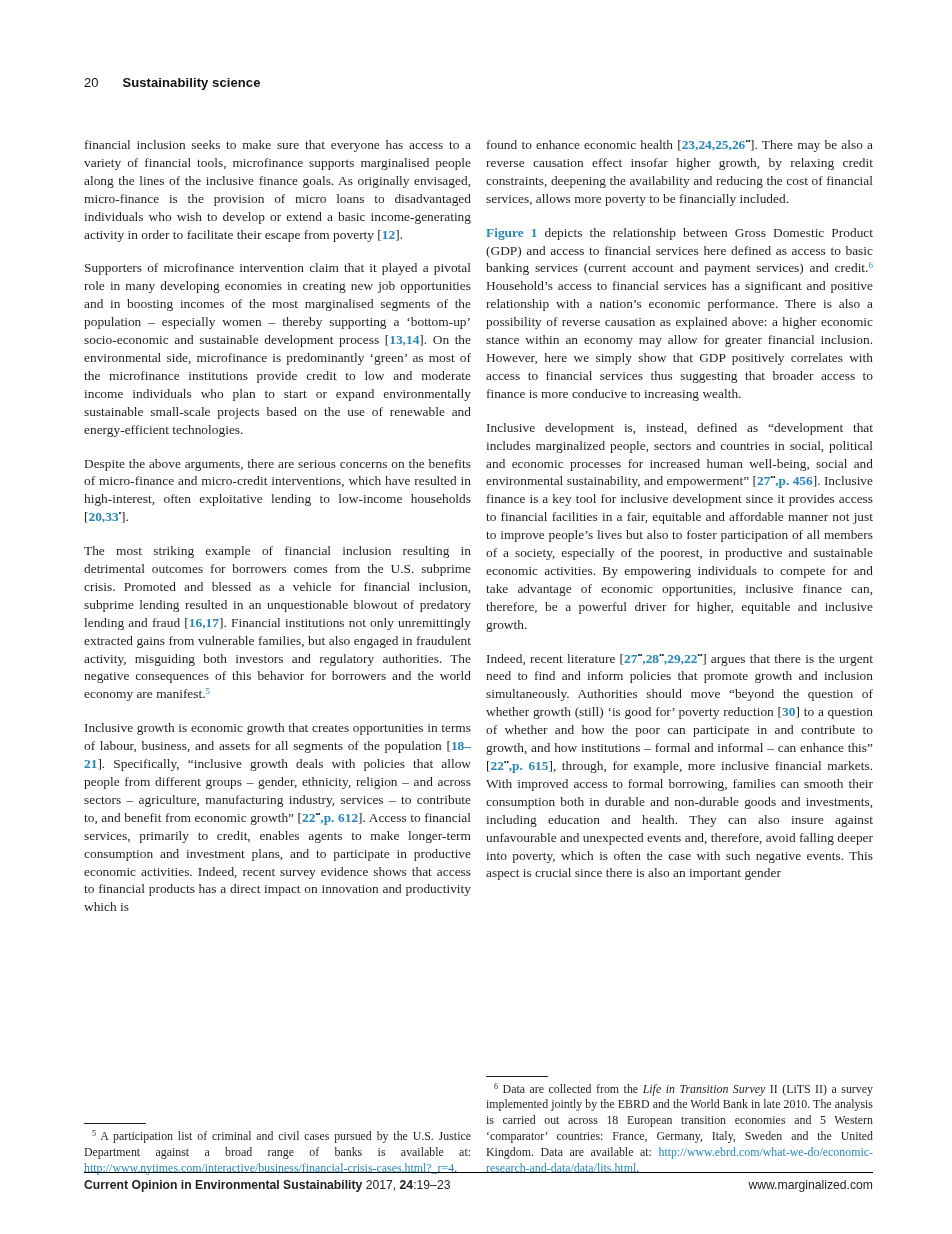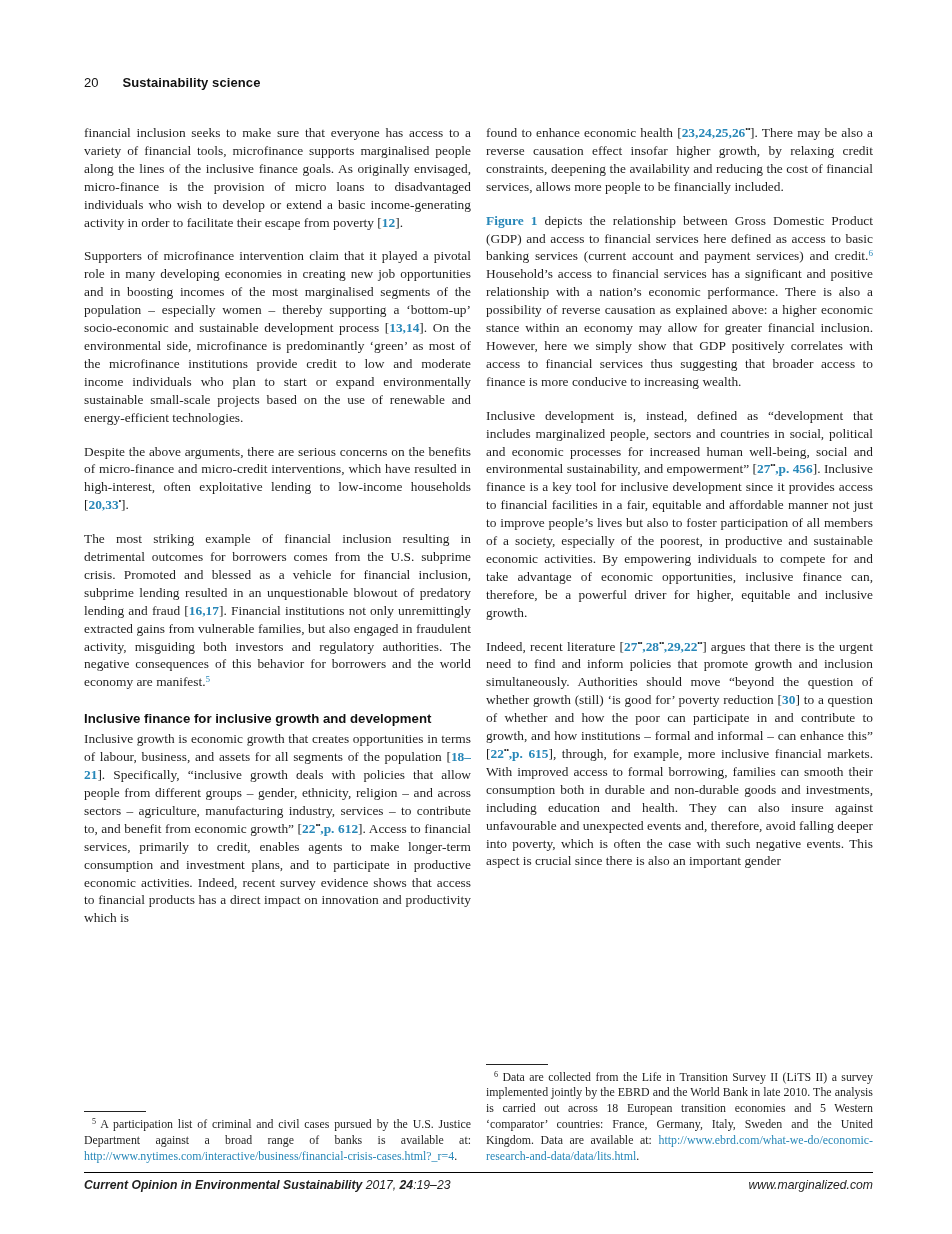--- a/index.html
+++ b/index.html
@@ -9,74 +9,73 @@
     font-family:"Liberation Serif", serif;color:var(--ink);
   }
   .page{position:absolute;inset:0;}
   .running-head{
     position:absolute;left:84px;top:55px;
     font-family:"Liberation Sans", sans-serif;font-size:13px;color:#111;margin-top:20px;
   }
   .running-head .pagenum{margin-right:24px;}
   .running-head .running-title{font-weight:bold;letter-spacing:0.1px;}
   .col{
-    position:absolute;top:124px;width:387px;height:1041px;
+    position:absolute;top:136px;width:387px;height:1041px;
     display:flex;flex-direction:column;
     font-size:13.4px;line-height:17.9px;text-align:justify;
   }
   .col-left{left:84px;}
   .col-right{left:486px;}
   .col p.body-par{margin:0 0 16px 0;}
   .section-heading{
     font-family:"Liberation Sans", sans-serif;font-size:13.2px;font-weight:bold;
     color:#111;margin:2px 0 2px 0;line-height:19px;text-align:left;
   }
   .footnote{margin-top:auto;font-size:11.9px;line-height:15.9px;}
   .fn-rule{width:62px;border-top:1.4px solid #222;margin-bottom:5px;}
   .fn-text{margin:0;text-align:justify;text-indent:8px;}
   .page-footer{
     position:absolute;left:84px;width:789px;top:1172px;
     font-family:"Liberation Sans", sans-serif;font-size:12.2px;color:#222;
   }
   .footer-rule{border-top:1.6px solid #000;margin-bottom:5px;}
-  .footer-row{display:flex;justify-content:space-between;align-items:flex-start;font-style:italic;}
+  .footer-row{display:flex;justify-content:space-between;align-items:flex-start;}
   
   .s-n{}
   .s-b{font-weight:bold;}
-  .s-i{}
+  .s-i{font-style:italic;}
   .s-c{color:var(--cite);font-weight:bold;}
   .s-l{color:var(--cite);}
   .s-sc{color:var(--cite);font-size:0.68em;vertical-align:4px;line-height:0;}
   .s-fn{font-size:0.68em;vertical-align:4px;line-height:0;}
   .s-bu{color:#222;font-size:0.62em;vertical-align:5px;line-height:0;letter-spacing:-0.5px;}
 </style>
 </head>
 <body>
 
 <div class="page">
 
   <header class="running-head">
     <span class="pagenum">20</span><span class="running-title">Sustainability science</span>
   </header>
 
   <div class="col col-left">
     <p class="body-par"><span class="s-n">financial inclusion seeks to make sure that everyone has access to a variety of financial tools, microfinance supports marginalised people along the lines of the inclusive finance goals. As originally envisaged, micro-finance is the provision of micro loans to disadvantaged individuals who wish to develop or extend a basic income-generating activity in order to facilitate their escape from poverty [</span><span class="s-c">12</span><span class="s-n">].</span></p>
     <p class="body-par"><span class="s-n">Supporters of microfinance intervention claim that it played a pivotal role in many developing economies in creating new job opportunities and in boosting incomes of the most marginalised segments of the population – especially women – thereby supporting a ‘bottom-up’ socio-economic and sustainable development process [</span><span class="s-c">13,14</span><span class="s-n">]. On the environmental side, microfinance is predominantly ‘green’ as most of the microfinance institutions provide credit to low and moderate income individuals who plan to start or expand environmentally sustainable small-scale projects based on the use of renewable and energy-efficient technologies.</span></p>
     <p class="body-par"><span class="s-n">Despite the above arguments, there are serious concerns on the benefits of micro-finance and micro-credit interventions, which have resulted in high-interest, often exploitative lending to low-income households [</span><span class="s-c">20,33</span><span class="s-bu">•</span><span class="s-n">].</span></p>
     <p class="body-par"><span class="s-n">The most striking example of financial inclusion resulting in detrimental outcomes for borrowers comes from the U.S. subprime crisis. Promoted and blessed as a vehicle for financial inclusion, subprime lending resulted in an unquestionable blowout of predatory lending and fraud [</span><span class="s-c">16,17</span><span class="s-n">]. Financial institutions not only unremittingly extracted gains from vulnerable families, but also engaged in fraudulent activity, misguiding both investors and regulatory authorities. The negative consequences of this behavior for borrowers and the world economy are manifest.</span><span class="s-sc">5</span></p>
-    <h2 class="section-heading">Inclusive finance for inclusive growth and development</h2>
     <p class="body-par"><span class="s-n">Inclusive growth is economic growth that creates opportunities in terms of labour, business, and assets for all segments of the population [</span><span class="s-c">18–21</span><span class="s-n">]. Specifically, “inclusive growth deals with policies that allow people from different groups – gender, ethnicity, religion – and across sectors – agriculture, manufacturing industry, services – to contribute to, and benefit from economic growth” [</span><span class="s-c">22</span><span class="s-bu">••</span><span class="s-c">,p. 612</span><span class="s-n">]. Access to financial services, primarily to credit, enables agents to make longer-term consumption and investment plans, and to participate in productive economic activities. Indeed, recent survey evidence shows that access to financial products has a direct impact on innovation and productivity which is</span></p>
     <div class="footnote">
       <div class="fn-rule"></div>
       <p class="fn-text"><span class="s-fn">5</span><span class="s-n"> A participation list of criminal and civil cases pursued by the U.S. Justice Department against a broad range of banks is available at: </span><span class="s-l">http://www.nytimes.com/interactive/business/financial-crisis-cases.html?_r=4</span><span class="s-n">.</span></p>
     </div>
   </div>
 
   <div class="col col-right">
-    <p class="body-par"><span class="s-n">found to enhance economic health [</span><span class="s-c">23,24,25,26</span><span class="s-bu">••</span><span class="s-n">]. There may be also a reverse causation effect insofar higher growth, by relaxing credit constraints, deepening the availability and reducing the cost of financial services, allows more people to be financially included.</span></p>
+    <p class="body-par"><span class="s-n">found to enhance economic health [</span><span class="s-c">23,24,25,26</span><span class="s-bu">••</span><span class="s-n">]. There may be also a reverse causation effect insofar higher growth, by relaxing credit constraints, deepening the availability and reducing the cost of financial services, allows more poverty to be financially included.</span></p>
     <p class="body-par"><span class="s-c">Figure 1</span><span class="s-n"> depicts the relationship between Gross Domestic Product (GDP) and access to financial services here defined as access to basic banking services (current account and payment services) and credit.</span><span class="s-sc">6</span><span class="s-n"> Household’s access to financial services has a significant and positive relationship with a nation’s economic performance. There is also a possibility of reverse causation as explained above: a higher economic stance within an economy may allow for greater financial inclusion. However, here we simply show that GDP positively correlates with access to financial services thus suggesting that broader access to finance is more conducive to increasing wealth.</span></p>
     <p class="body-par"><span class="s-n">Inclusive development is, instead, defined as “development that includes marginalized people, sectors and countries in social, political and economic processes for increased human well-being, social and environmental sustainability, and empowerment” [</span><span class="s-c">27</span><span class="s-bu">••</span><span class="s-c">,p. 456</span><span class="s-n">]. Inclusive finance is a key tool for inclusive development since it provides access to financial facilities in a fair, equitable and affordable manner not just to improve people’s lives but also to foster participation of all members of a society, especially of the poorest, in productive and sustainable economic activities. By empowering individuals to compete for and take advantage of economic opportunities, inclusive finance can, therefore, be a powerful driver for higher, equitable and inclusive growth.</span></p>
     <p class="body-par"><span class="s-n">Indeed, recent literature [</span><span class="s-c">27</span><span class="s-bu">••</span><span class="s-c">,28</span><span class="s-bu">••</span><span class="s-c">,29,22</span><span class="s-bu">••</span><span class="s-n">] argues that there is the urgent need to find and inform policies that promote growth and inclusion simultaneously. Authorities should move “beyond the question of whether growth (still) ‘is good for’ poverty reduction [</span><span class="s-c">30</span><span class="s-n">] to a question of whether and how the poor can participate in and contribute to growth, and how institutions – formal and informal – can enhance this” [</span><span class="s-c">22</span><span class="s-bu">••</span><span class="s-c">,p. 615</span><span class="s-n">], through, for example, more inclusive financial markets. With improved access to formal borrowing, families can smooth their consumption both in durable and non-durable goods and investments, including education and health. They can also insure against unfavourable and unexpected events and, therefore, avoid falling deeper into poverty, which is often the case with such negative events. This aspect is crucial since there is also an important gender</span></p>
     <div class="footnote">
       <div class="fn-rule"></div>
       <p class="fn-text"><span class="s-fn">6</span><span class="s-n"> Data are collected from the </span><span class="s-i">Life in Transition Survey</span><span class="s-n"> II (LiTS II) a survey implemented jointly by the EBRD and the World Bank in late 2010. The analysis is carried out across 18 European transition economies and 5 Western ‘comparator’ countries: France, Germany, Italy, Sweden and the United Kingdom. Data are available at: </span><span class="s-l">http://www.ebrd.com/what-we-do/economic-research-and-data/data/lits.html</span><span class="s-n">.</span></p>
     </div>
   </div>
 
   <footer class="page-footer">

